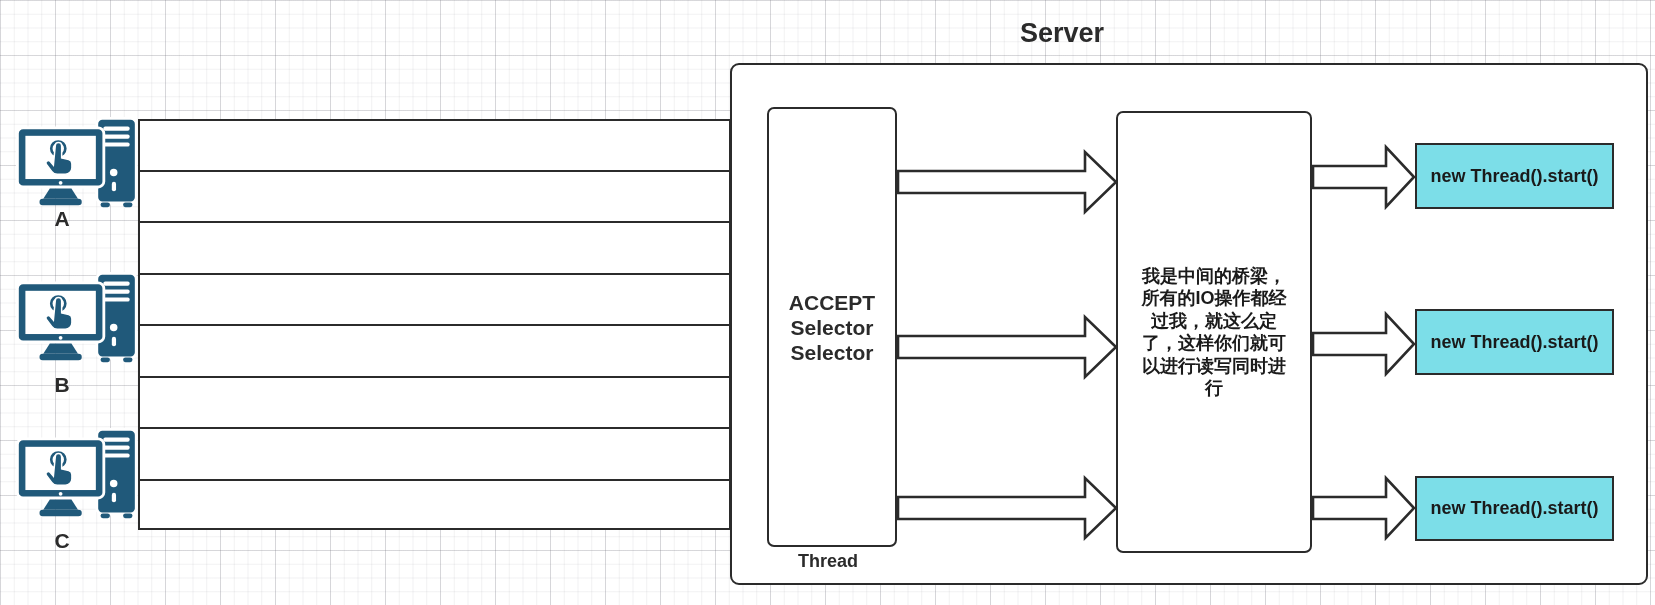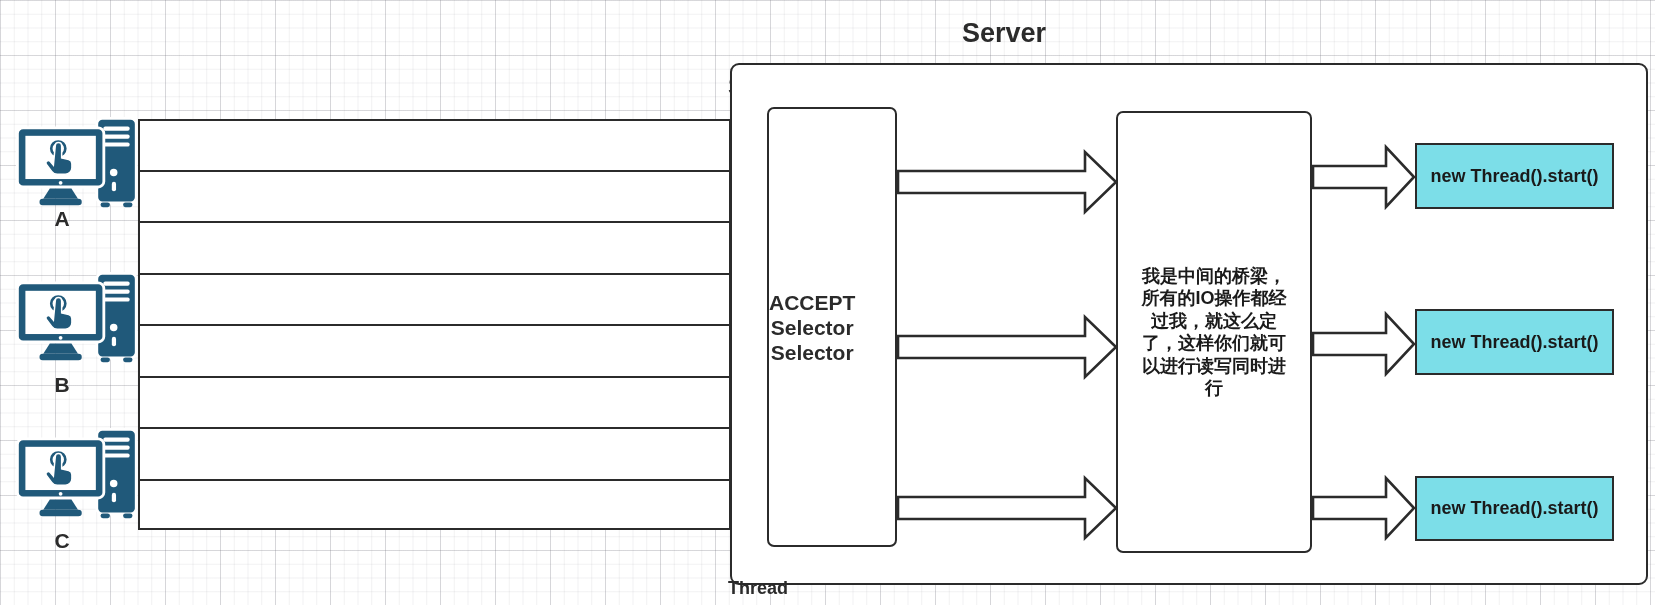--- a/index.html
+++ b/index.html
@@ -12,39 +12,39 @@
     background-image:
       linear-gradient(to right, rgba(120,120,130,0.22) 1px, transparent 1px),
       linear-gradient(to bottom, rgba(120,120,130,0.22) 1px, transparent 1px),
       linear-gradient(to right, rgba(120,120,130,0.10) 1px, transparent 1px),
       linear-gradient(to bottom, rgba(120,120,130,0.10) 1px, transparent 1px);
     background-size:55px 55px,55px 55px,13.75px 13.75px,13.75px 13.75px;
   }
   .title{
     position:absolute;
     font-weight:700;color:#2b2b2b;
-    white-space:nowrap;
+    text-align:center;white-space:nowrap;
   }
   .title-lg{font-size:27px;}
   .title-md{font-size:25px;}
   .box{
     position:absolute;
     background:#ffffff;
     border:2.5px solid var(--line,#2b2b2b);
     box-sizing:border-box;
   }
   .rounded{border-radius:7px;}
   #channel-box{left:138px;top:119px;width:593px;height:411px;border-width:2.5px;}
   .channel-line{
     position:absolute;left:0;width:100%;height:2px;
     background:var(--line,#2b2b2b);
   }
   #server-box{left:730px;top:63px;width:918px;height:522px;border-radius:9px;}
   #selector-box{left:767px;top:107px;width:130px;height:440px;
-    display:flex;align-items:center;justify-content:flex-start;}
+    display:flex;align-items:center;justify-content:center;}
   #selector-text{
     font-weight:700;font-size:21px;color:#2b2b2b;
     text-align:center;line-height:25px;
   }
   #buffer-box{left:1116px;top:111px;width:196px;height:442px;
     display:flex;align-items:center;justify-content:center;}
   #buffer-text{
     font-weight:700;font-size:18px;color:#1a1a1a;
     text-align:center;line-height:22.5px;
   }
@@ -86,21 +86,21 @@
     <div class="channel-line" style="top:358px;"></div>
   </div>
 
   <div class="box rounded" id="selector-box">
     <div id="selector-text">
       <div>ACCEPT</div>
       <div>Selector</div>
       <div>Selector</div>
     </div>
   </div>
-  <div class="title" style="left:728px;top:551px;width:200px;font-size:18px;margin-top:27px;">Thread</div>
+  <div class="title" style="left:728px;top:551px;width:200px;font-size:18px;">Thread</div>
 
   <div class="box rounded" id="buffer-box">
     <div id="buffer-text">
       <div>我是中间的桥梁，</div>
       <div>所有的IO操作都经</div>
       <div>过我，就这么定</div>
       <div>了，这样你们就可</div>
       <div>以进行读写同时进</div>
       <div>行</div>
     </div>

